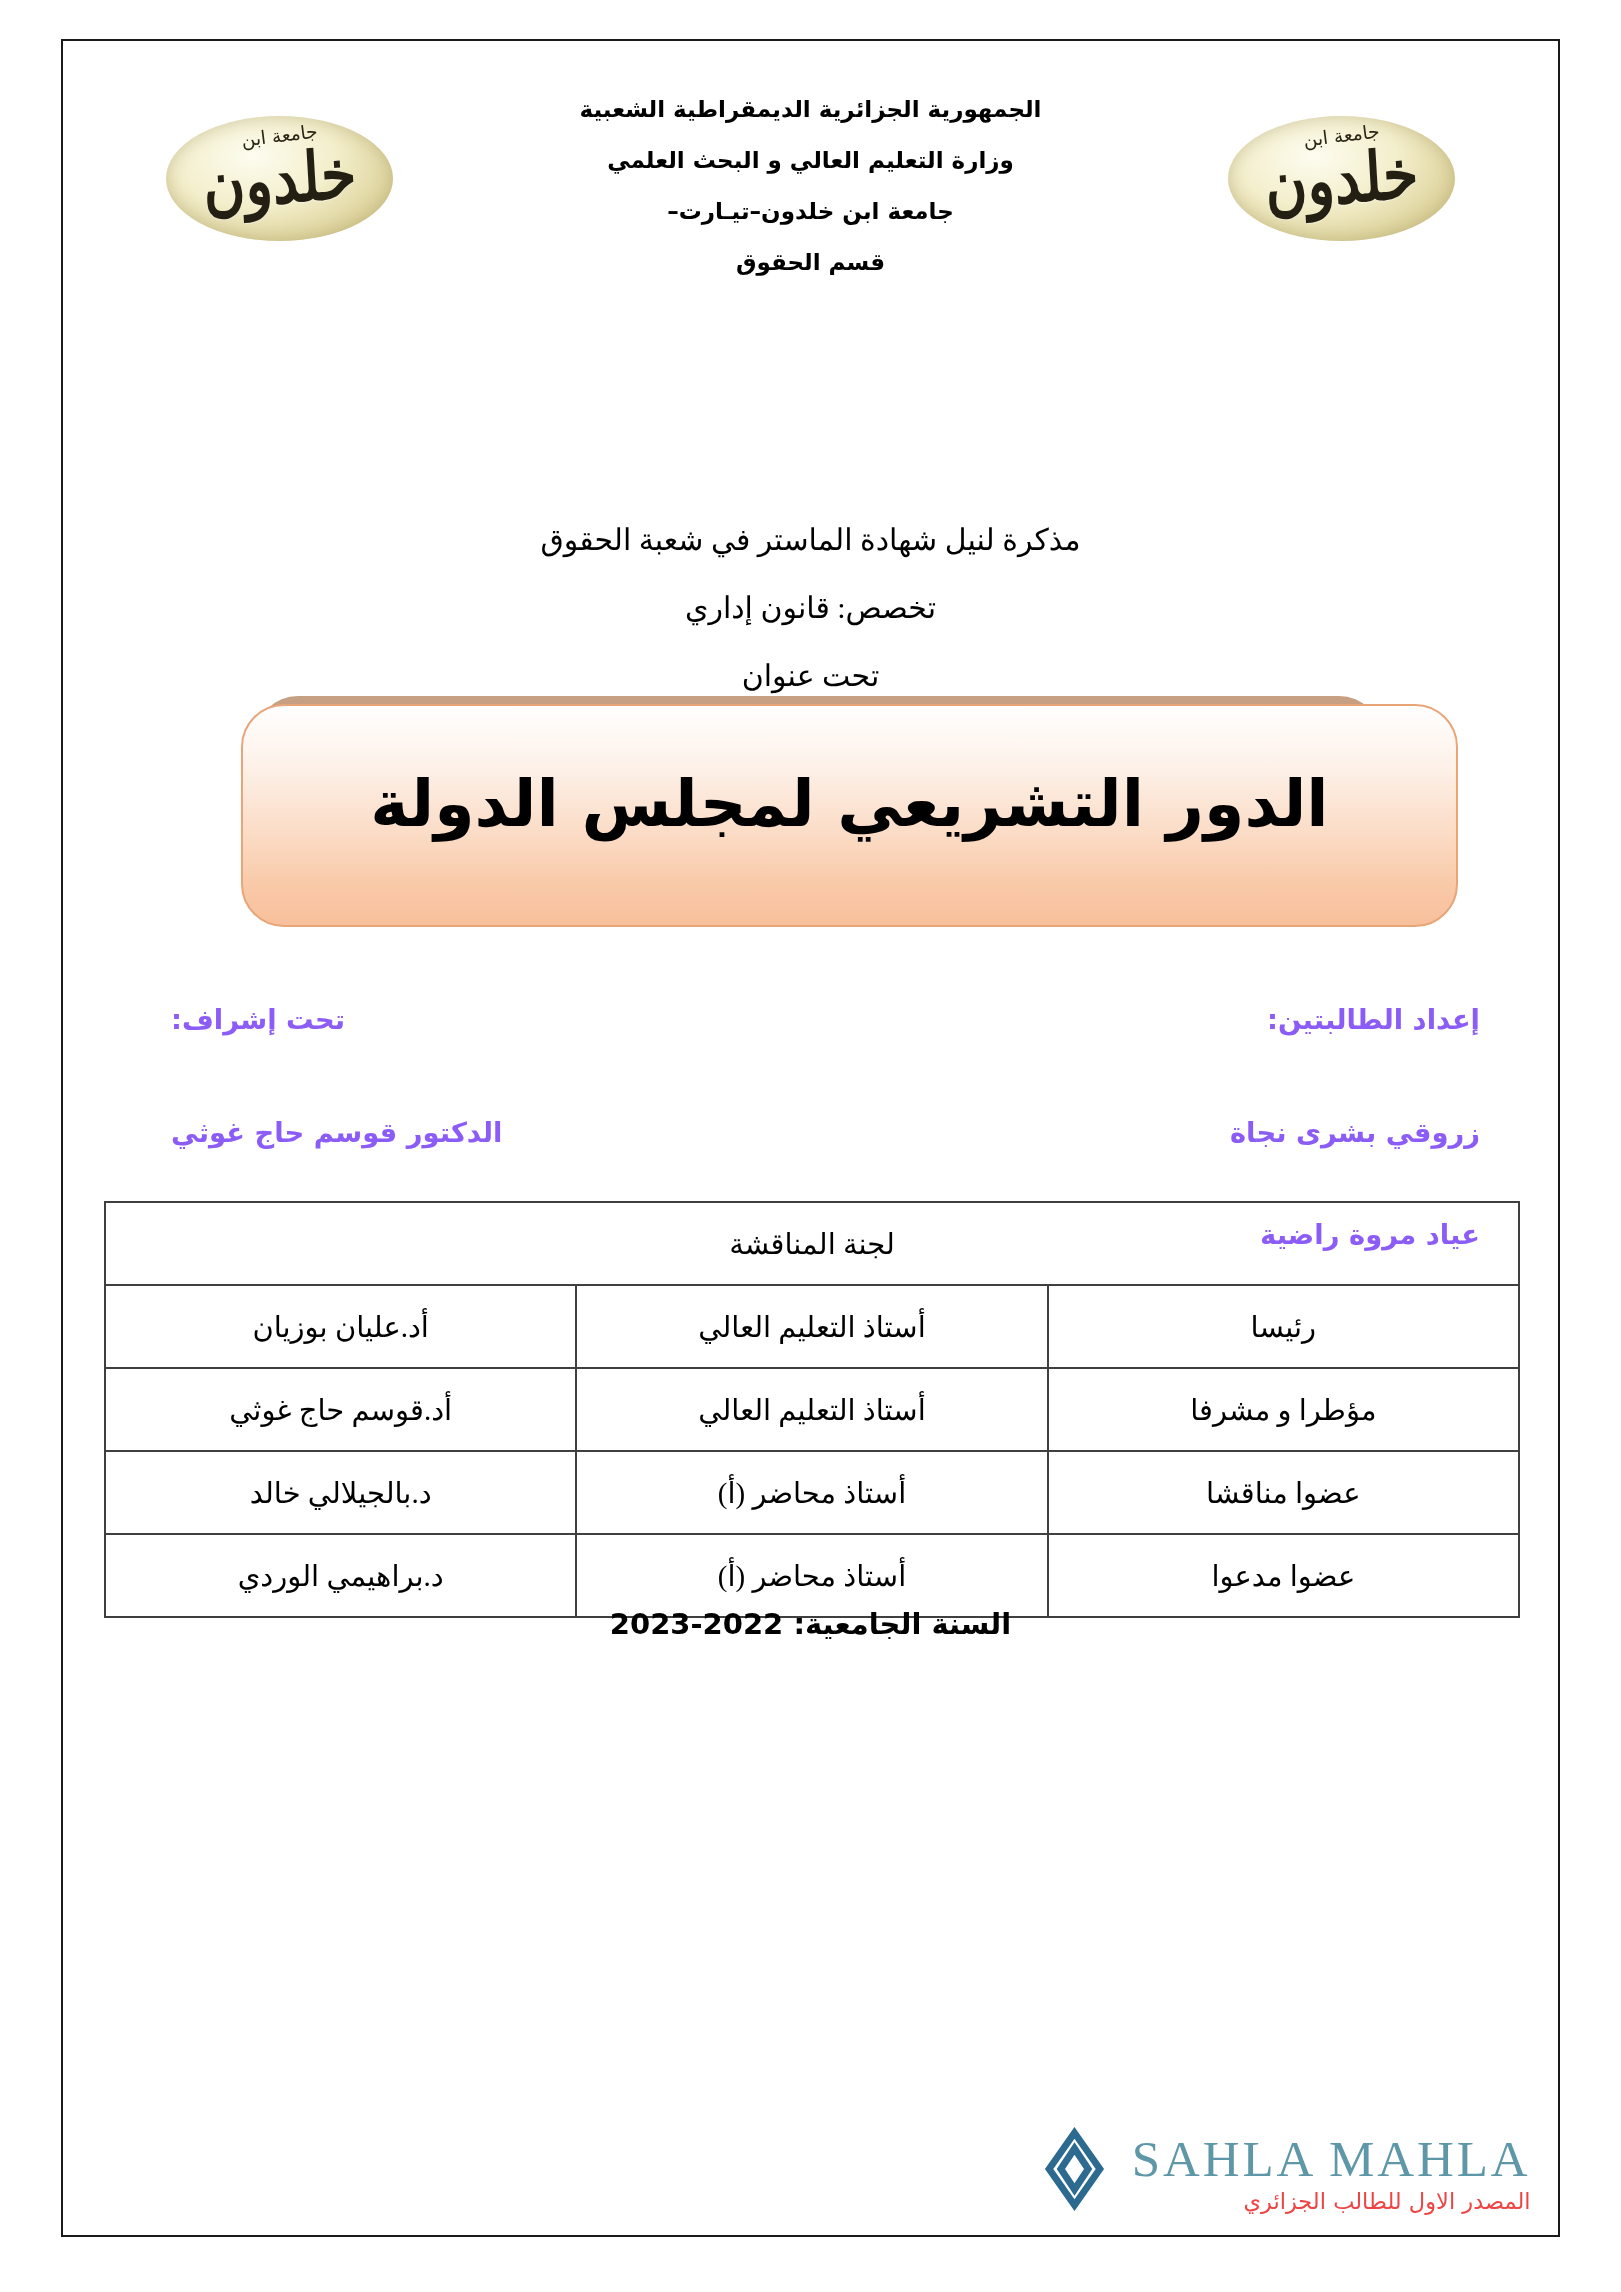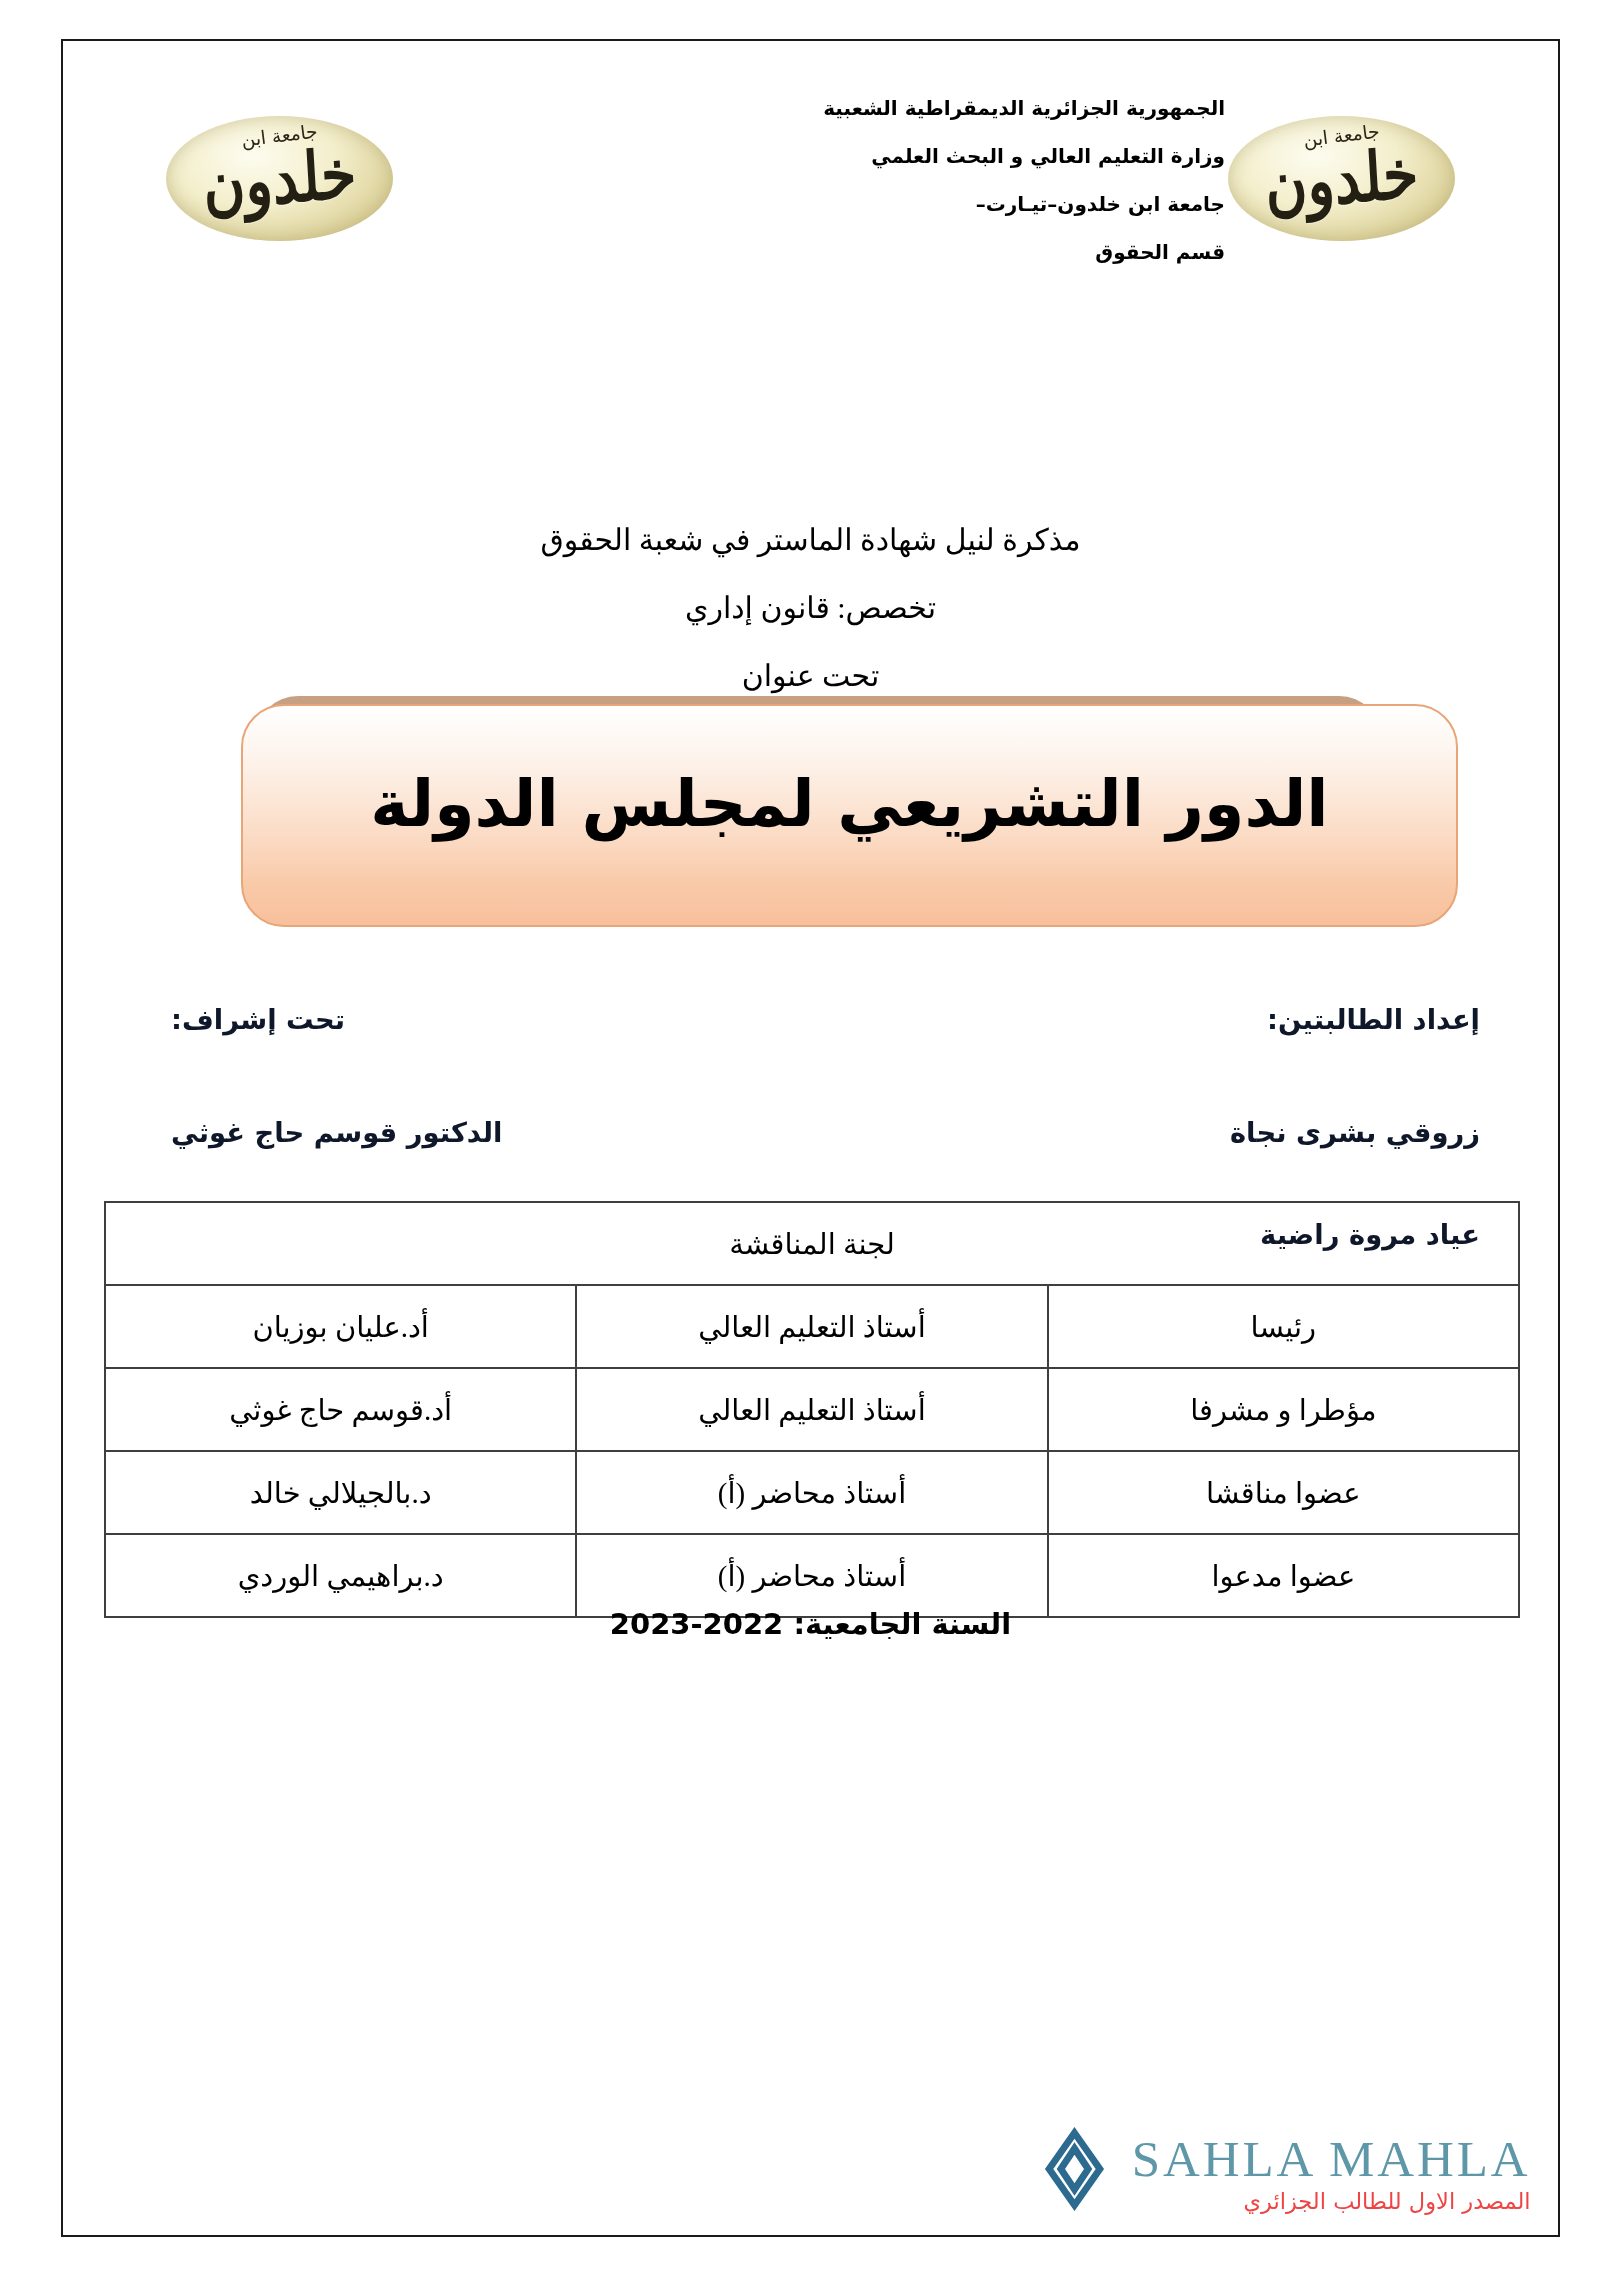--- a/index.html
+++ b/index.html
@@ -86,23 +86,24 @@
     color: #2a2515;
     transform: rotate(-7deg);
     white-space: nowrap;
   }
 
   .ministry {
     position: absolute;
     left: 333px;
     right: 333px;
     top: 0;
-    font-family: "DejaVu Sans", sans-serif;
-    font-weight: 700;
-    font-size: 20px;
+    text-align: center;
+    font-family: "DejaVu Sans", sans-serif;
+    font-weight: 700;
+    font-size: 23px;
     color: #000000;
     line-height: 1.0;
   }
   .ministry .m-line { margin: 0 0 28px 0; }
   .ministry .m-line:last-child { margin-bottom: 0; }
 
   
   .purpose {
     position: absolute;
     left: 0; right: 0;
@@ -163,21 +164,21 @@
     left: 0; right: 0;
     top: 963px;
     height: 274px;
   }
   .people .col {
     position: absolute;
     top: 0;
     font-family: "DejaVu Sans", sans-serif;
     font-weight: 700;
     font-size: 27.4px;
-    color: #0f172a;
+    color: #8b5cf6;
   }
   .col-students { right: 78px; text-align: right; }
   .col-supervisor { left: 108px; text-align: left; }
 
   .people .label { margin: 0 0 82px 0; }
   .people .name  { margin: 0 0 71px 0; }
   .people .name:last-child { margin-bottom: 0; }
 
   
   .jury-table {

